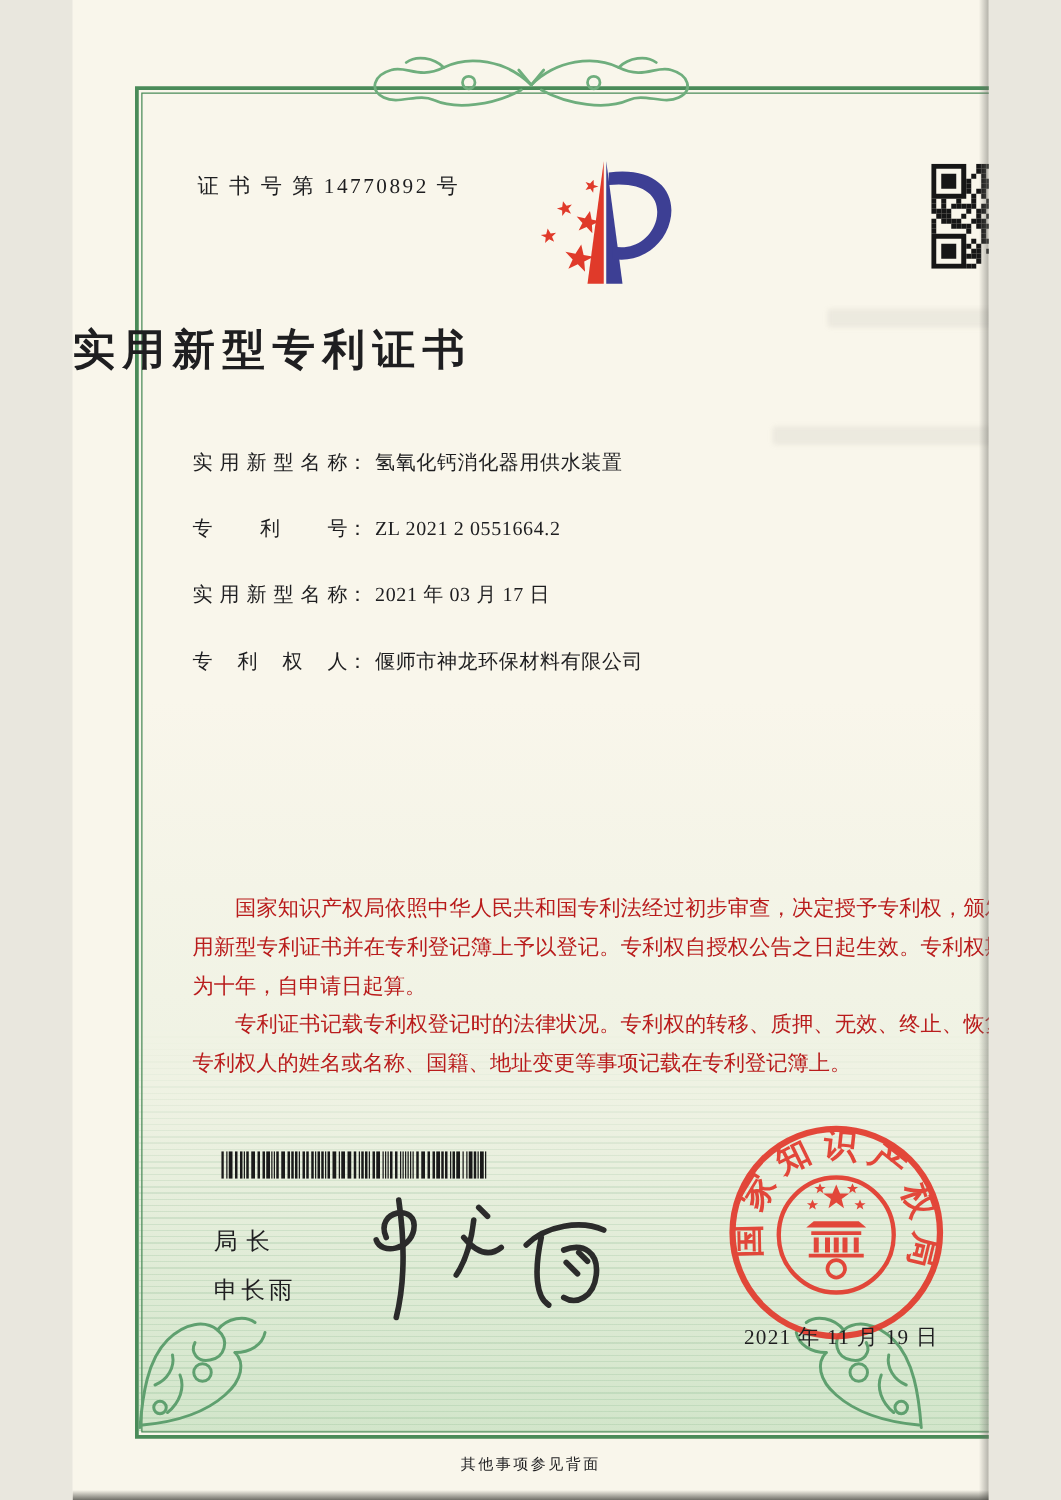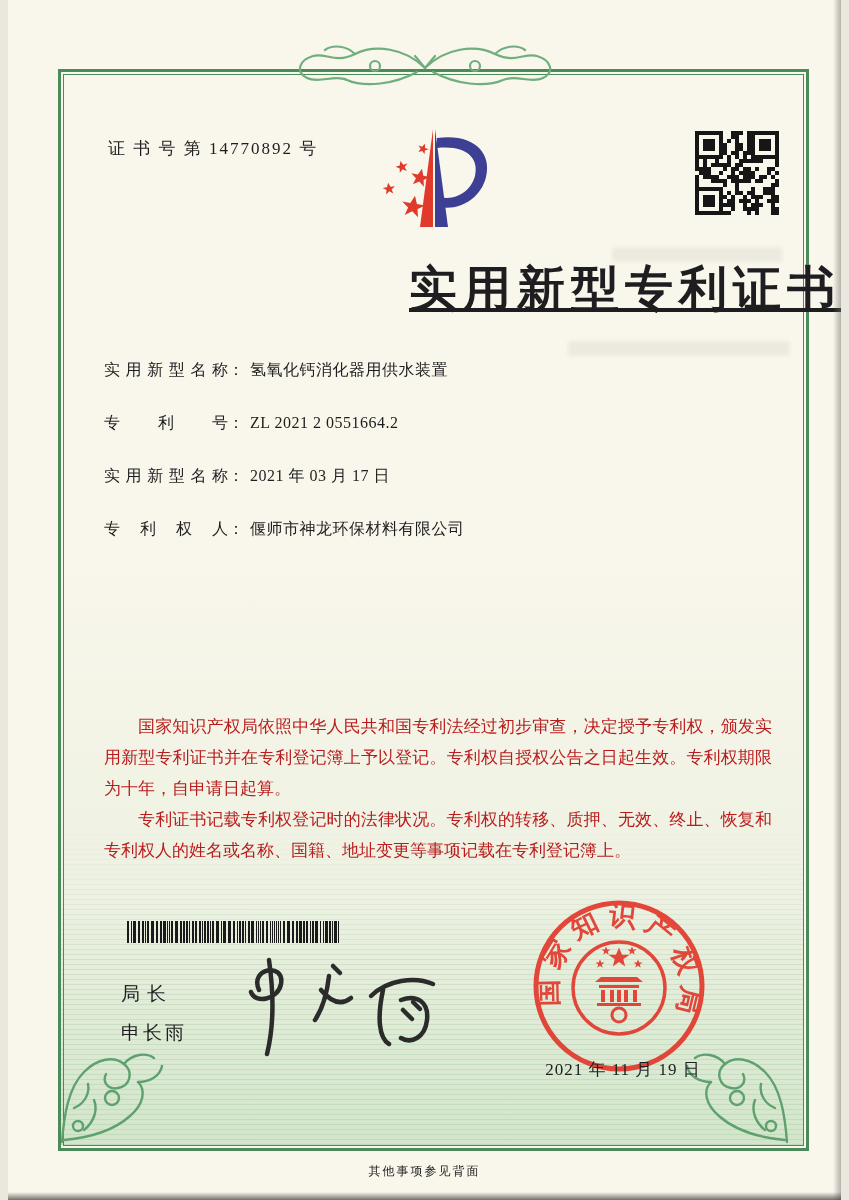--- a/index.html
+++ b/index.html
@@ -1,38 +1,38 @@
 <!DOCTYPE html>
 <html><head>
 <meta charset="utf-8">
 <style>
   html,body{margin:0;padding:0;background:#e9e7de;}
-  .page{position:relative;width:833px;height:1200px;margin:0 auto;overflow:hidden;
+  .page{position:relative;width:733px;height:1200px;margin:0 auto;overflow:hidden;
         background:#f9f6eb;font-family:"Liberation Serif","DejaVu Serif",serif;color:#1e1e20;}
   
   .frame{position:absolute;left:50px;top:69px;width:745px;height:1076px;
          border:3px solid #4a8b59;}
   .frame::after{content:'';position:absolute;inset:2px;border:1px solid #4a8b59;}
   
   .tint{position:absolute;left:53px;top:560px;width:743px;height:585px;
         background:linear-gradient(180deg,rgba(210,231,205,0) 0%,rgba(210,231,205,.28) 55%,rgba(186,219,182,.62) 100%);}
   .waves{position:absolute;left:53px;top:820px;width:743px;height:325px;
          background:repeating-linear-gradient(0deg,rgba(96,160,110,.16) 0 1px,rgba(0,0,0,0) 1px 5px);
          -webkit-mask-image:linear-gradient(180deg,rgba(0,0,0,0),#000 45%);
          mask-image:linear-gradient(180deg,rgba(0,0,0,0),#000 45%);}
   
   .scan-right{position:absolute;right:0;top:0;width:8px;height:100%;
               background:linear-gradient(90deg,rgba(0,0,0,0),rgba(110,110,104,.5));}
   .scan-bottom{position:absolute;bottom:0;left:0;width:100%;height:8px;
                background:linear-gradient(180deg,rgba(0,0,0,0),rgba(55,55,50,.7));}
   .cert-no{position:absolute;left:100px;top:137px;font-size:17px;letter-spacing:2px;}
   .logo{position:absolute;left:368px;top:125px;}
   .qr{position:absolute;left:687px;top:131px;}
-  .title{position:absolute;left:0;top:257px;width:100%;text-align:right;
-         font-size:48px;font-weight:700;letter-spacing:6px;text-decoration:underline;}
+  .title{position:absolute;left:0;top:257px;width:100%;text-align:left;
+         font-size:34px;font-weight:700;letter-spacing:6px;}
   .ghost{position:absolute;background:rgba(125,125,120,.10);filter:blur(2px);border-radius:3px;}
   .g1{left:604px;top:247px;width:170px;height:15px;}
   .g2{left:560px;top:341px;width:222px;height:15px;}
   
   .fields{position:absolute;left:96px;top:360px;width:670px;}
   .row{height:53px;font-size:16px;white-space:nowrap;}
   .f-label{display:inline-block;width:124px;text-align:justify;text-align-last:justify;vertical-align:bottom;}
   .colon{display:inline-block;margin-right:6px;}
   .f-value{letter-spacing:.5px;}
   .pair2{margin-left:66px;}

